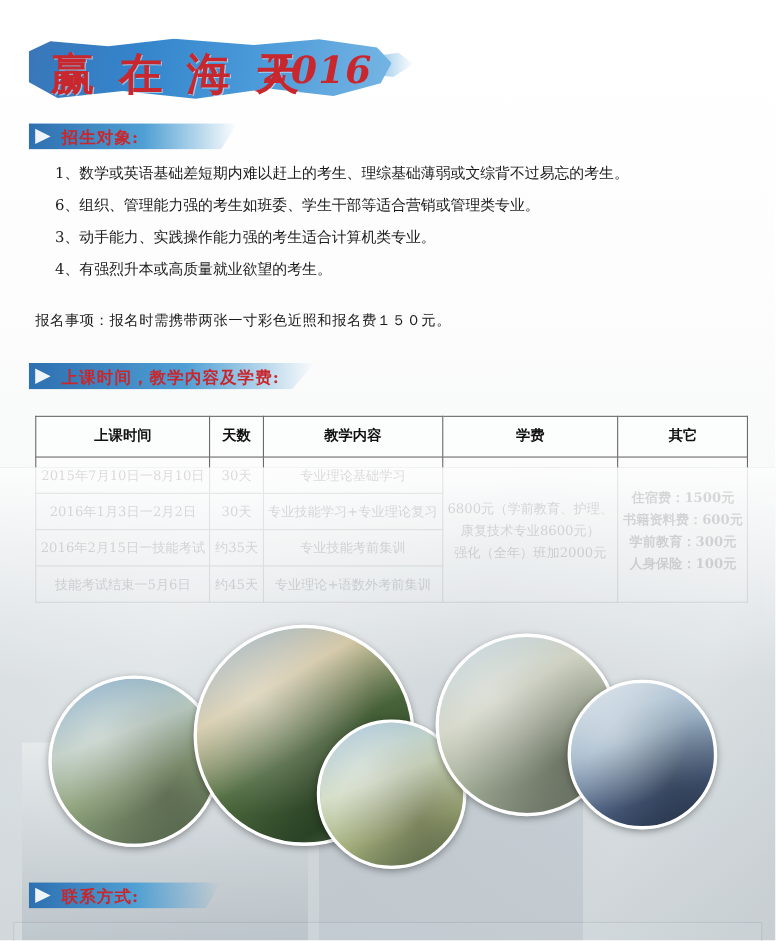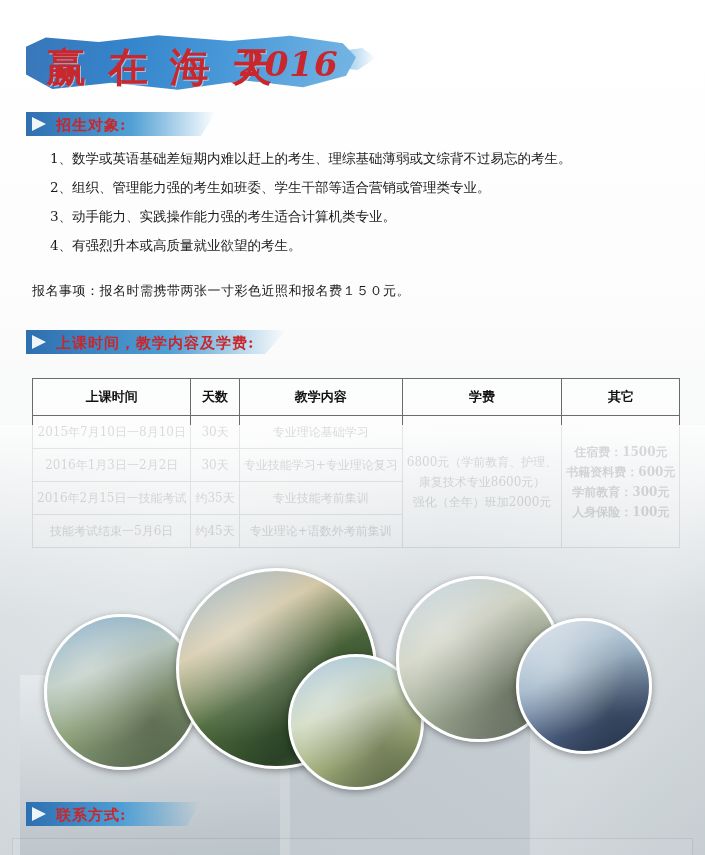--- a/index.html
+++ b/index.html
@@ -242,21 +242,21 @@
   </div>
 
   <div class="section-head">
     <div class="sec-ribbon"></div>
     <div class="sec-arrow"></div>
     <div class="sec-label">招生对象:</div>
   </div>
 
   <ul class="req-list">
     <li>1、数学或英语基础差短期内难以赶上的考生、理综基础薄弱或文综背不过易忘的考生。</li>
-    <li>2、组织、管理能力强的考生如班委、学生干部等适合营销或管理类专业。</li>
+    <li>6、组织、管理能力强的考生如班委、学生干部等适合营销或管理类专业。</li>
     <li>3、动手能力、实践操作能力强的考生适合计算机类专业。</li>
     <li>4、有强烈升本或高质量就业欲望的考生。</li>
   </ul>
 
   <div class="note">报名事项：报名时需携带两张一寸彩色近照和报名费１５０元。</div>
 
   <div class="section-head contact-head" style="margin-top:30px;">
     <div class="sec-ribbon" style="width:260px;"></div>
     <div class="sec-arrow"></div>
     <div class="sec-label">上课时间，教学内容及学费:</div>

